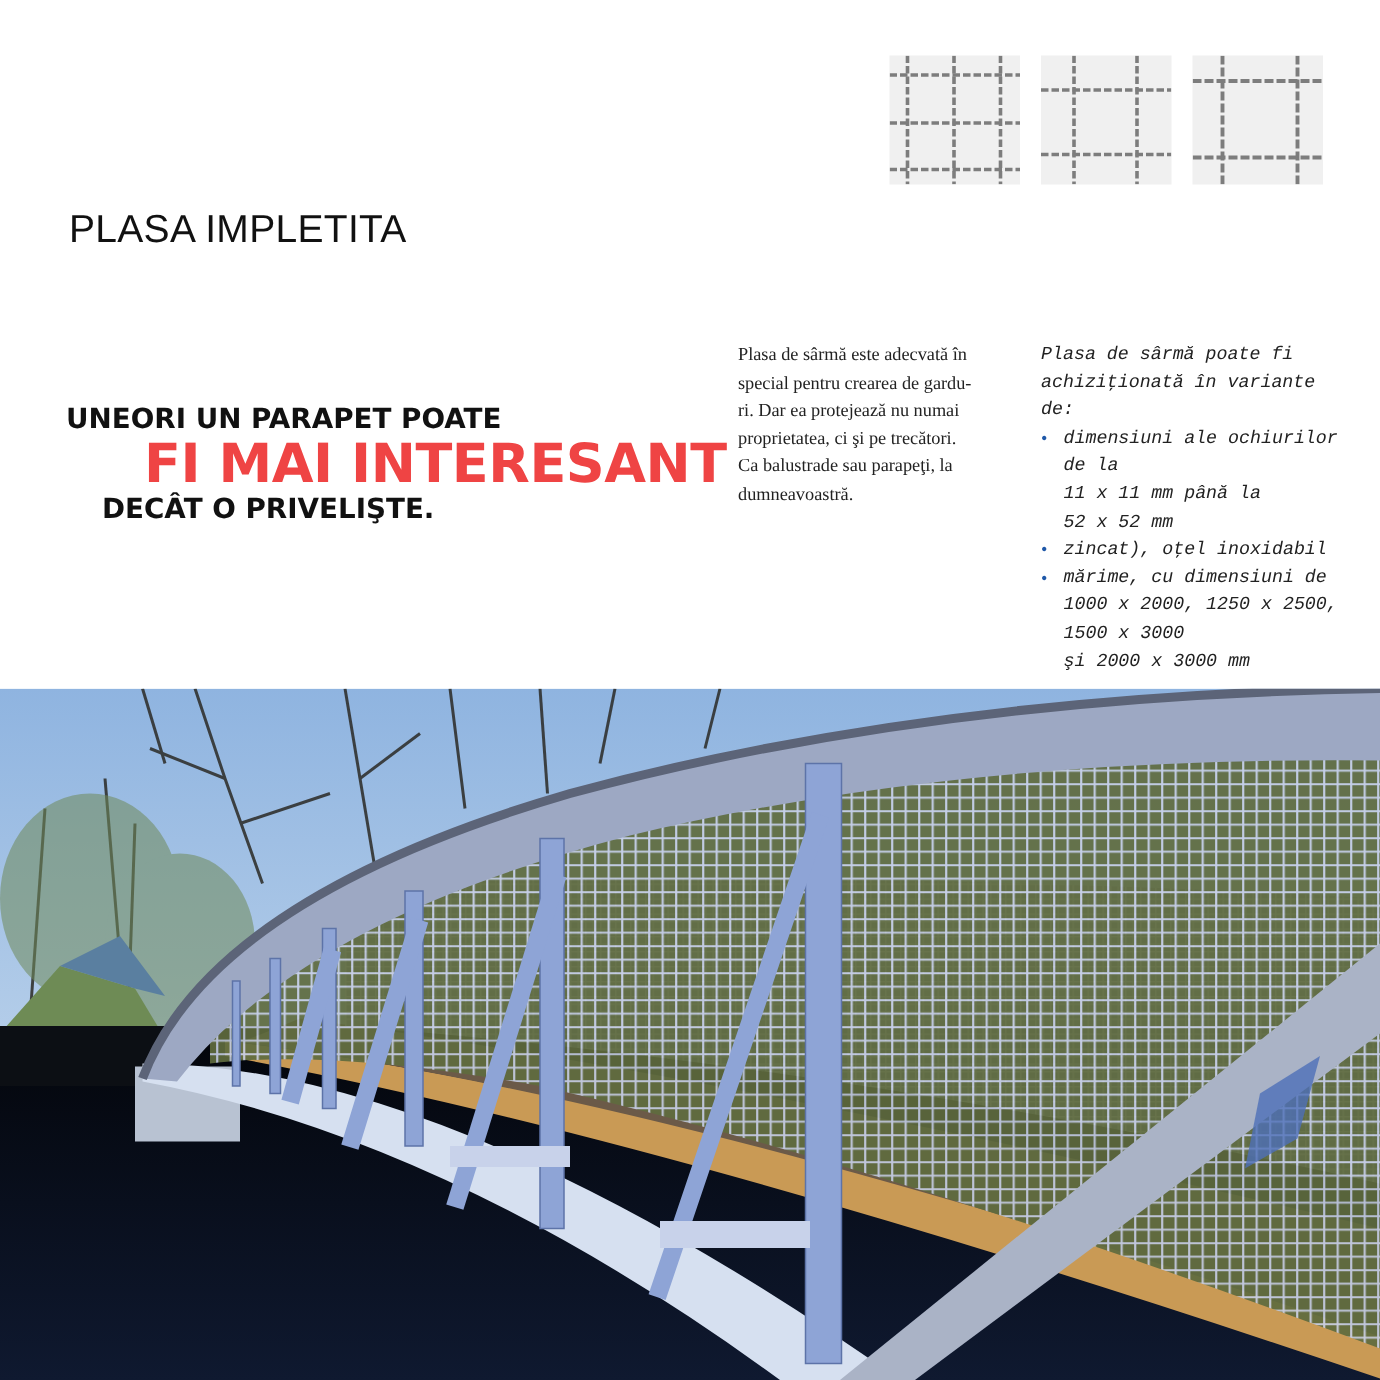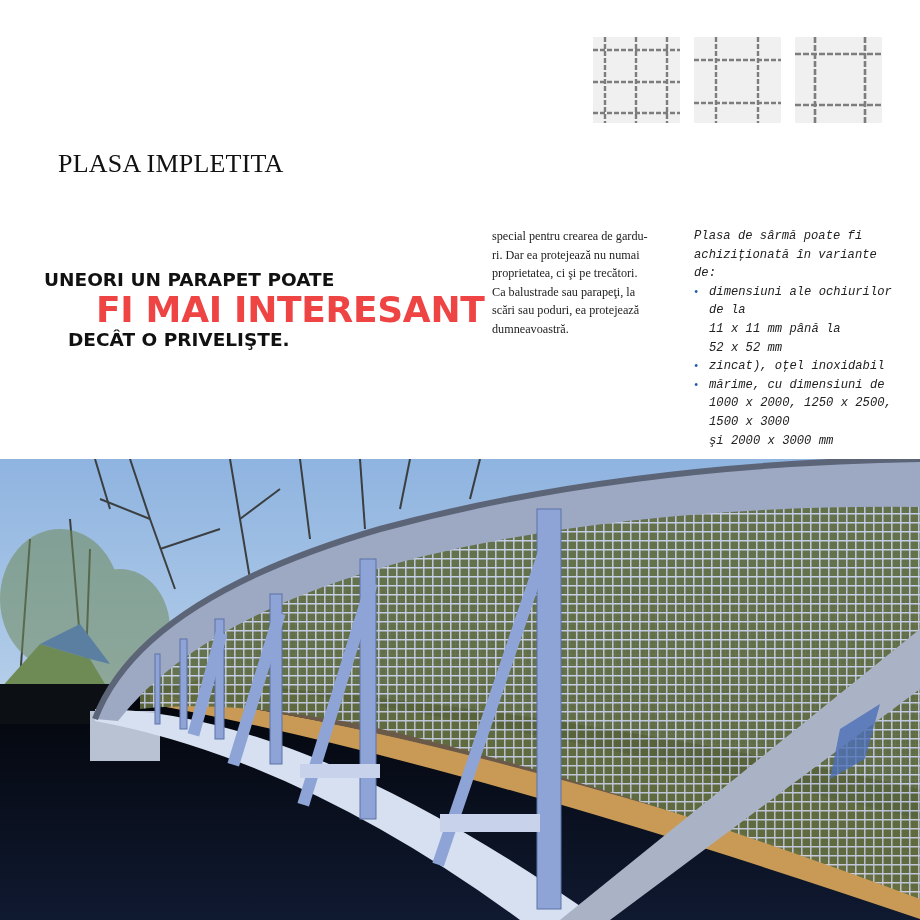--- a/index.html
+++ b/index.html
@@ -1,20 +1,20 @@
 <!DOCTYPE html>
 <html><head>
 <meta charset="utf-8">
 <style>
   html, body { margin:0; padding:0; }
   body { width:920px; height:920px; background:#ffffff; position:relative; overflow:hidden; font-family:"Liberation Serif", serif; }
   .swatches { position:absolute; top:37px; left:593px; display:flex; gap:14px; }
   .swatch { width:87px; height:86px; background:#f0f0f0; position:relative; overflow:hidden; }
   .swatch svg { display:block; }
-  .title { position:absolute; left:46px; top:137px; font-family:Liberation Serif, serif; font-size:26px; color:#111; letter-spacing:0.2px; margin:12px; font-weight:normal; }
+  .title { position:absolute; left:46px; top:137px; font-family:Liberation Sans, sans-serif; font-size:26px; color:#111; letter-spacing:0.2px; margin:0; font-weight:normal; }
   .slogan { position:absolute; left:44px; top:271px; font-family:"DejaVu Sans", sans-serif; font-weight:bold; line-height:1; }
   .slogan .l1 { font-size:18.5px; color:#111; display:block; }
   .slogan .l2 { font-size:36px; color:#ef4444; display:block; margin-left:52px; margin-top:2px; letter-spacing:-0.3px; }
   .slogan .l3 { font-size:18.5px; color:#111; display:block; margin-left:24px; margin-top:3px; }
   .col1 { position:absolute; left:492px; top:227px; width:185px; font-size:12.2px; line-height:18.6px; color:#222; }
   .col2 { position:absolute; left:694px; top:227px; width:200px; font-size:12.2px; line-height:18.6px; color:#222; font-style:italic; }
   .col2 ul { list-style:none; margin:0; padding:0; }
   .col2 li { position:relative; padding-left:15px; }
   .col2 li .bullet { position:absolute; left:0; top:0; color:#1f58a8; font-style:normal; }
   .col2 .line { display:block;font-family:Liberation Mono, monospace; }
@@ -60,25 +60,25 @@
 
 <h1 class="title">PLASA IMPLETITA</h1>
 
 <div class="slogan">
   <span class="l1">UNEORI UN PARAPET POATE</span>
   <span class="l2">FI MAI INTERESANT</span>
   <span class="l3">DECÂT O PRIVELIŞTE.</span>
 </div>
 
 <div class="col1">
+  <span style="display:block">Plasa de sârmă este adecvată în</span>
   <span style="display:block">special pentru crearea de gardu-</span>
   <span style="display:block">ri. Dar ea protejează nu numai</span>
   <span style="display:block">proprietatea, ci şi pe trecători.</span>
   <span style="display:block">Ca balustrade sau parapeţi, la</span>
-  <span style="display:block">scări sau poduri, ea protejează</span>
   <span style="display:block">dumneavoastră.</span>
 </div>
 
 <div class="col2">
   <span class="line">Plasa de sârmă poate fi</span>
   <span class="line">achiziţionată în variante de:</span>
   <ul>
     <li>
       <span class="bullet">•</span>
       <span class="line">dimensiuni ale ochiurilor de la</span>

